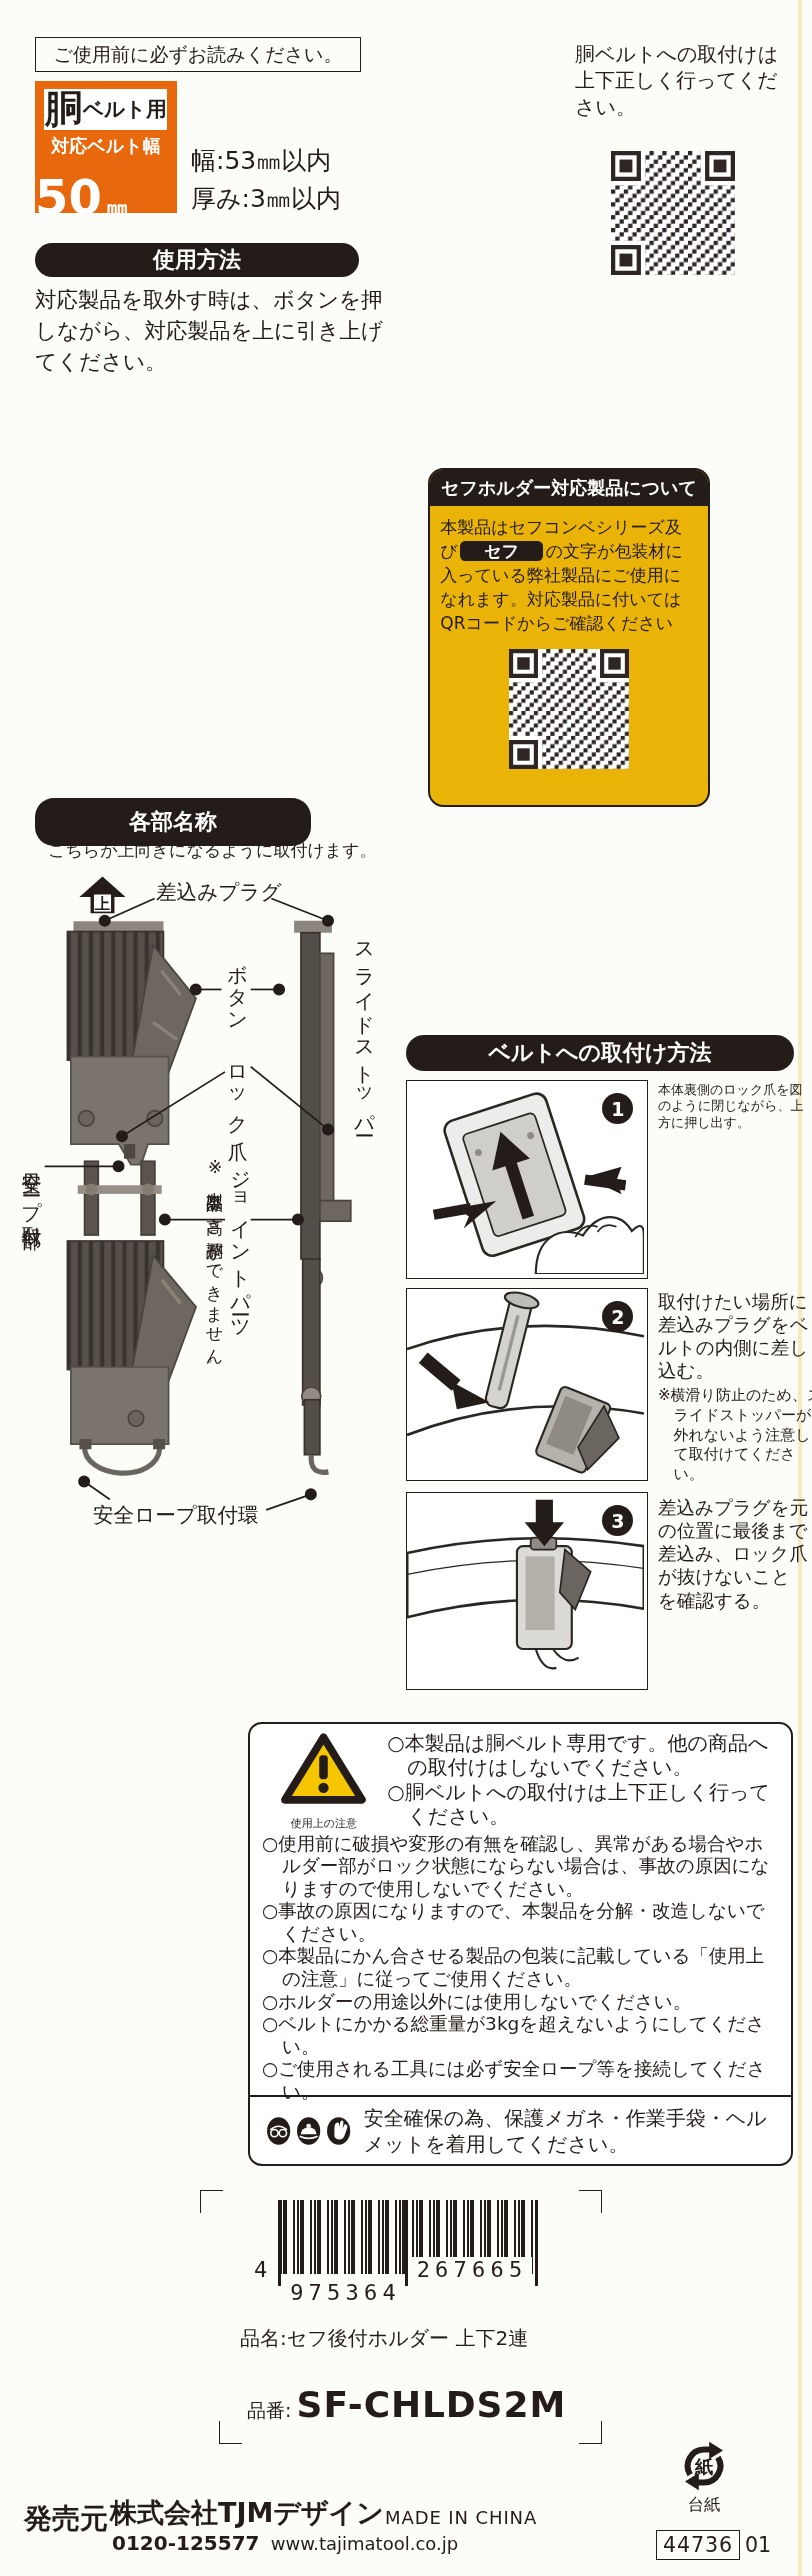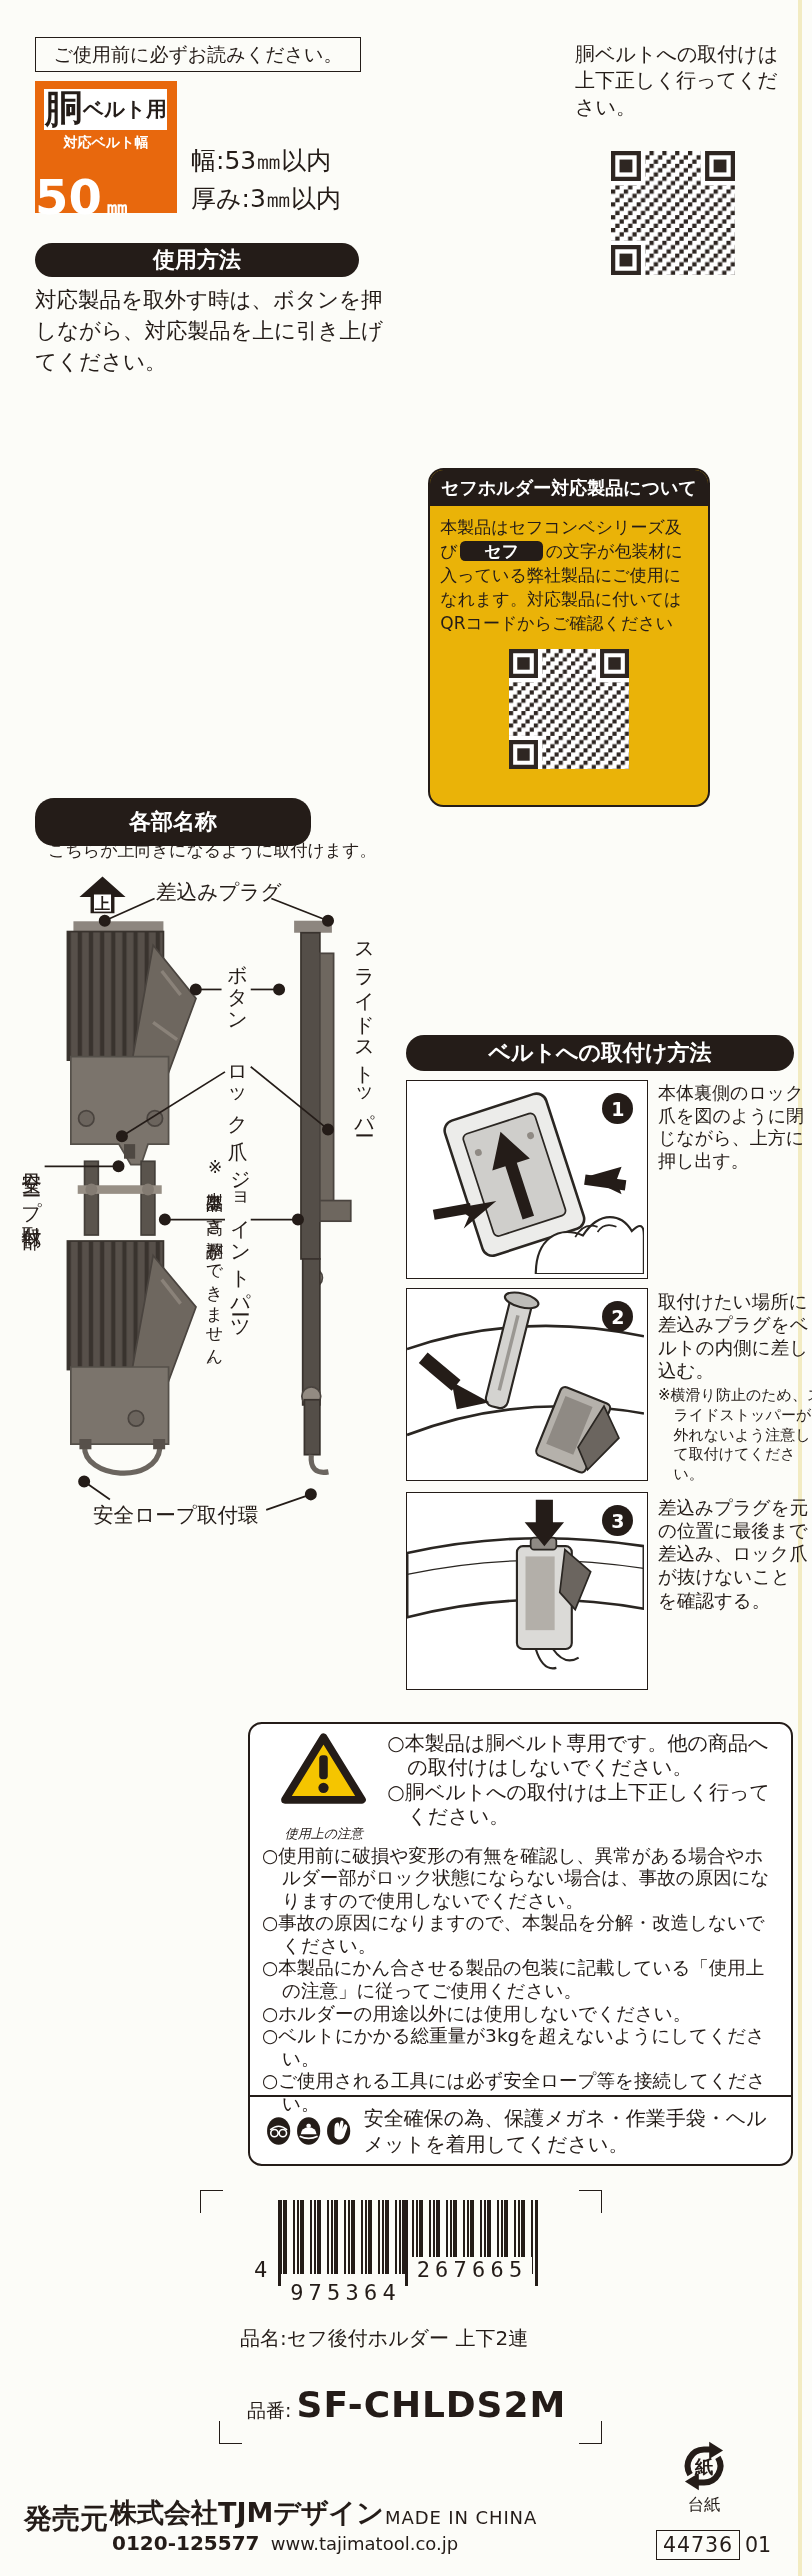--- a/index.html
+++ b/index.html
@@ -54,21 +54,21 @@
       <path d="M0,22h7v7h-7z M1,23v5h5v-5z" fill-rule="evenodd"></path>
         <rect x="2" y="24" width="3" height="3"></rect>
     </g>
   </svg>
 
   <div class="abs" style="left:35px;top:81px;width:142px;height:132px;background:#e8680d;">
     <div class="abs" style="left:9.4px;top:7.7px;width:123px;height:41px;background:#fff;display:flex;align-items:center;justify-content:center;">
       <span style="font-size:38px;font-weight:bold;line-height:1;">胴</span>
       <span style="font-size:20.6px;font-weight:bold;">ベルト用</span>
     </div>
-    <div class="abs" style="left:0;top:53px;width:142px;text-align:center;color:#fff;font-weight:bold;font-size:14px;">対応ベルト幅</div>
+    <div class="abs" style="left:0;top:53px;width:142px;text-align:center;color:#fff;font-weight:bold;font-size:18px;">対応ベルト幅</div>
     <div class="abs" style="left:0;top:92px;width:142px;text-align:left;color:#fff;">
       <span style="font-size:48px;font-weight:bold;line-height:1;">50</span>
       <span style="font-size:22px;font-weight:bold;">㎜</span>
     </div>
   </div>
 
   <div class="abs" style="left:191px;top:144px;font-size:25px;">幅:53㎜以内</div>
   <div class="abs" style="left:191px;top:182px;font-size:25px;">厚み:3㎜以内</div>
 
   <div class="abs pill" style="left:35px;top:243px;width:324px;height:34px;font-size:22px;">使用方法</div>
@@ -197,21 +197,21 @@
       </g>
       <polygon points="250,100 208,112 250,132 244,116" fill="#241c18"></polygon>
       <rect x="208" y="109" width="48" height="12" transform="rotate(8 208 109)" fill="#241c18"></rect>
       <polygon points="58,148 104,140 66,172 72,158" fill="#241c18"></polygon>
       <rect x="30" y="150" width="44" height="12" transform="rotate(-10 30 150)" fill="#241c18"></rect>
       <path d="M150,225 C150,185 175,168 205,180 C225,150 250,155 262,175 C272,165 276,168 276,180 V225 Z" fill="#fff" stroke="#2a2622" stroke-width="2.5"></path>
       <path d="M196,182 q10,-18 26,-12 M222,176 q8,-12 22,-6" fill="none" stroke="#2a2622" stroke-width="2"></path>
     </svg>
     <div class="step-badge abs" style="right:13.7px;top:12px;">1</div>
   </div>
-  <div class="abs" style="left:658px;top:1082px;width:151px;font-size:18px;line-height:1.25;">本体裏側のロック爪を図のように閉じながら、上方に押し出す。</div>
+  <div class="abs" style="left:658px;top:1082px;width:151px;font-size:13px;line-height:1.25;">本体裏側のロック爪を図のように閉じながら、上方に押し出す。</div>
 
   <div class="abs imgbox" style="left:406px;top:1288px;width:240px;height:191px;">
     <svg width="237" height="188" viewBox="0 0 276 219">
       <path d="M0,70 Q130,25 276,55" fill="none" stroke="#2a2622" stroke-width="3"></path>
       <path d="M0,170 Q130,120 276,145" fill="none" stroke="#2a2622" stroke-width="3"></path>
       <g transform="rotate(14 120 80)">
         <rect x="104" y="10" width="26" height="130" rx="9" fill="#d4d3d0" stroke="#2a2622" stroke-width="2.5"></rect>
         <ellipse cx="117" cy="12" rx="20" ry="8" fill="#bdbcb8" stroke="#2a2622" stroke-width="2.5"></ellipse>
         <line x1="117" y1="30" x2="117" y2="120" stroke="#9a9792" stroke-width="4"></line>
       </g>
@@ -244,21 +244,21 @@
   <div class="abs" style="left:658px;top:1496px;width:151px;font-size:18.5px;line-height:1.25;">差込みプラグを元の位置に最後まで差込み、ロック爪が抜けないことを確認する。</div>
 
   <div class="abs" style="left:248px;top:1722px;width:541px;height:440px;border:2.6px solid #241c18;border-radius:13.7px;background:#fff;">
     <div style="display:flex;padding:6.9px 10.3px 0 10.3px;">
       <div style="width:127px;flex:none;text-align:center;">
         <svg width="89" height="76" viewBox="0 0 104 88">
           <path d="M52,7 L97,80 H7 Z" fill="#f5c500" stroke="#241c18" stroke-width="9" stroke-linejoin="round"></path>
           <rect x="47" y="28" width="10" height="28" rx="4" fill="#241c18"></rect>
           <circle cx="52" cy="66" r="6" fill="#241c18"></circle>
         </svg>
-        <div style="font-size:13px;margin-top:15px;font-style:italic;">使用上の注意</div>
+        <div style="font-size:11px;margin-top:6px;">使用上の注意</div>
       </div>
       <div style="flex:1;font-size:20px;line-height:1.22;">
         <div class="hang">○本製品は胴ベルト専用です。他の商品への取付けはしないでください。</div>
         <div class="hang">○胴ベルトへの取付けは上下正しく行ってください。</div>
       </div>
     </div>
     <div style="padding:1.7px 12px 0 12px;font-size:18.5px;line-height:1.22;">
       <div class="hang">○使用前に破損や変形の有無を確認し、異常がある場合やホルダー部がロック状態にならない場合は、事故の原因になりますので使用しないでください。</div>
       <div class="hang">○事故の原因になりますので、本製品を分解・改造しないでください。</div>
       <div class="hang">○本製品にかん合させる製品の包装に記載している「使用上の注意」に従ってご使用ください。</div>

